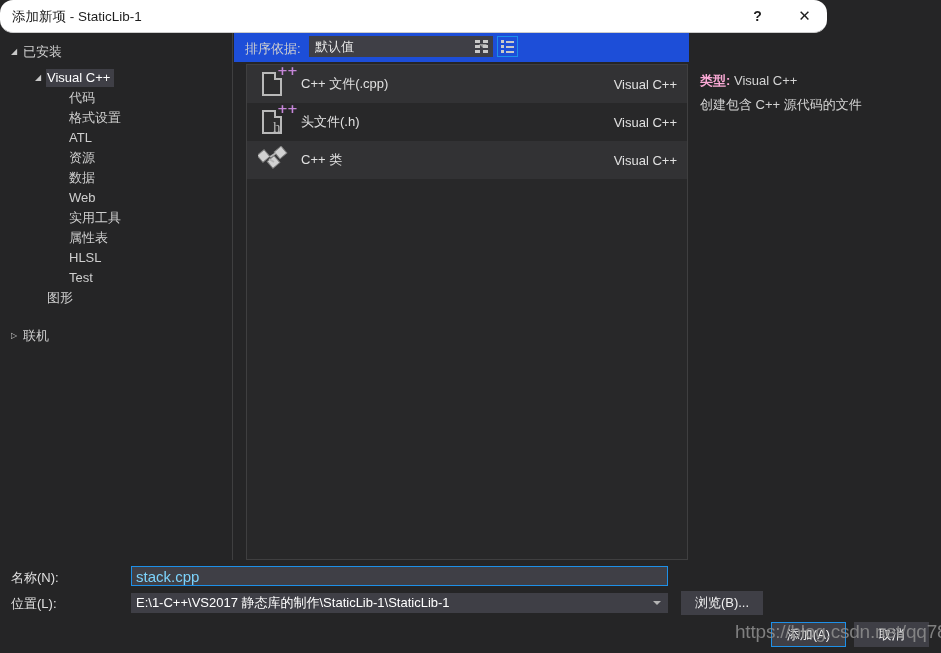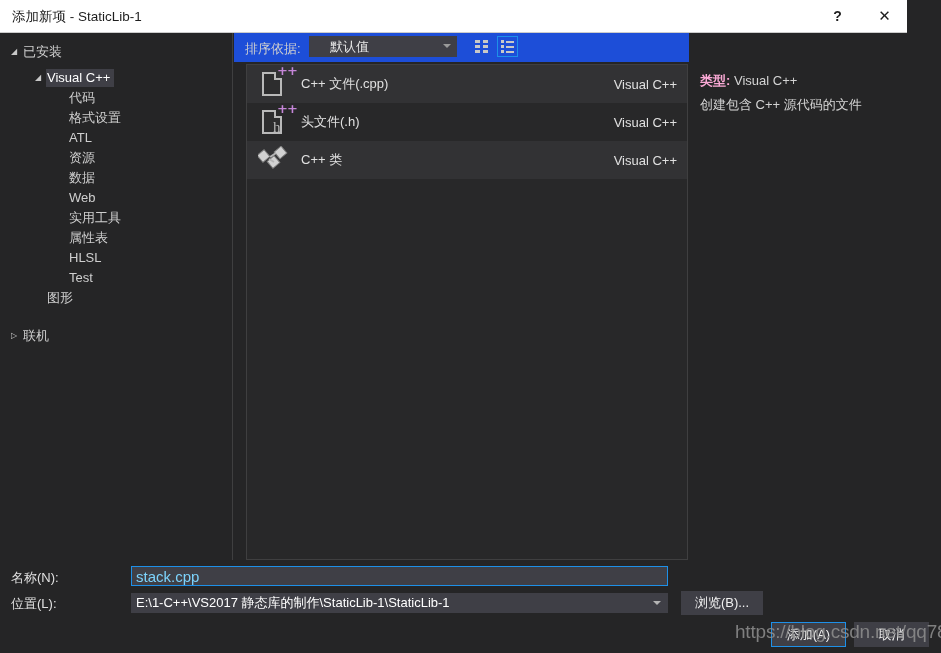--- a/index.html
+++ b/index.html
@@ -18,23 +18,24 @@
     position: relative;
     width: 941px;
     height: 653px;
     background: #252526;
   }
 
   
   #titlebar {
     position: absolute;
     left: 0; top: 0;
-    width: 907px; height: 33px;
+    width: 827px; height: 33px;
     background: #ffffff;
     border-bottom: 1px solid #cccccc;
+    border-radius: 13px;
   }
   #title-text {
     position: absolute;
     left: 12px; top: 8px;
     font-size: 13.5px;
     color: #1e1e1e;
     white-space: nowrap;
   }
   .titlebar-btn {
     position: absolute;
@@ -102,27 +103,27 @@
   #sortby-label {
     position: absolute;
     left: 11px; top: 7px;
     font-size: 13px;
     color: #cfcfcf;
     white-space: nowrap;
   }
   #sortby-select {
     position: absolute;
     left: 75px; top: 3px;
-    width: 148px; height: 21px;
+    width: 184px; height: 21px;
     background: #3f3f46;
     border: 1px solid #3f3f46;
     color: #e6e6e6;
     font-size: 13px;
     font-family: "Liberation Sans", sans-serif;
-    padding-left: 20px;
+    padding-left: 5px;
     cursor: default;
   }
   #sortby-select .sel-value { line-height: 19px; }
   #sortby-select .sel-arrow {
     position: absolute;
     right: 5px; top: 7px;
     width: 0; height: 0;
     border-left: 4px solid transparent;
     border-right: 4px solid transparent;
     border-top: 4px solid #9a9a9a;

